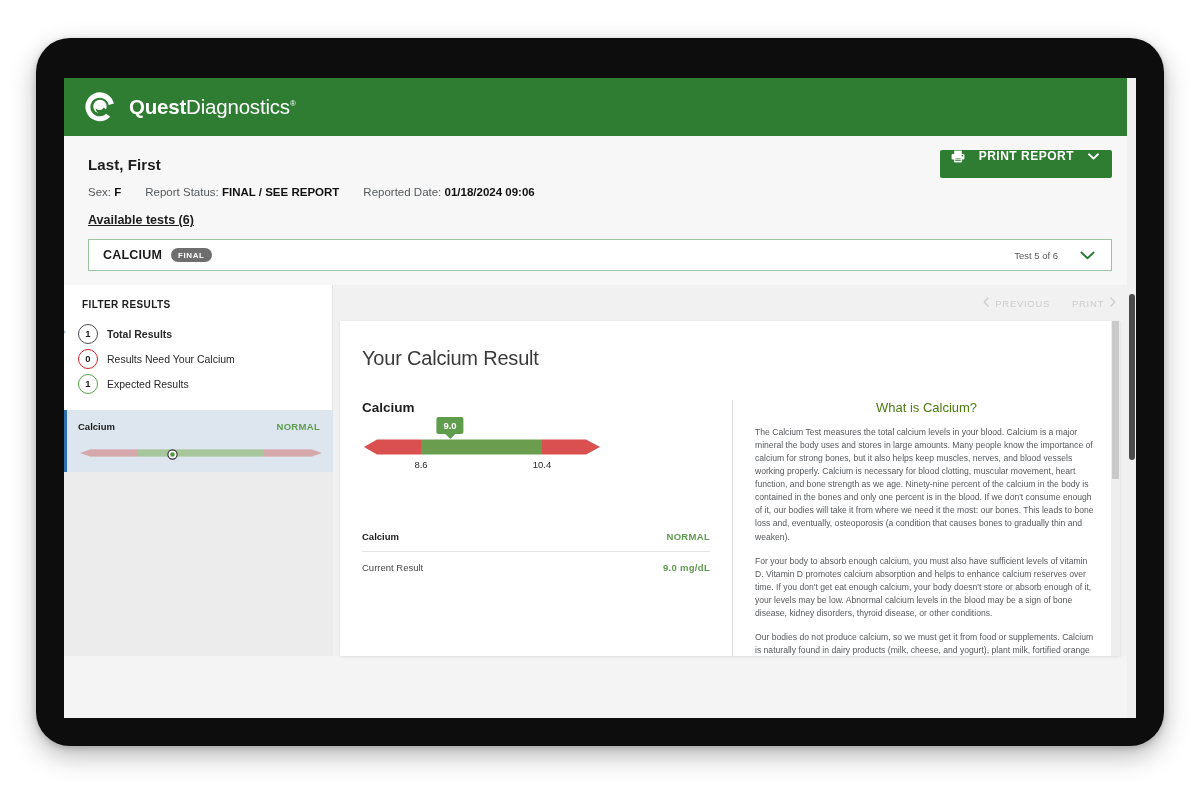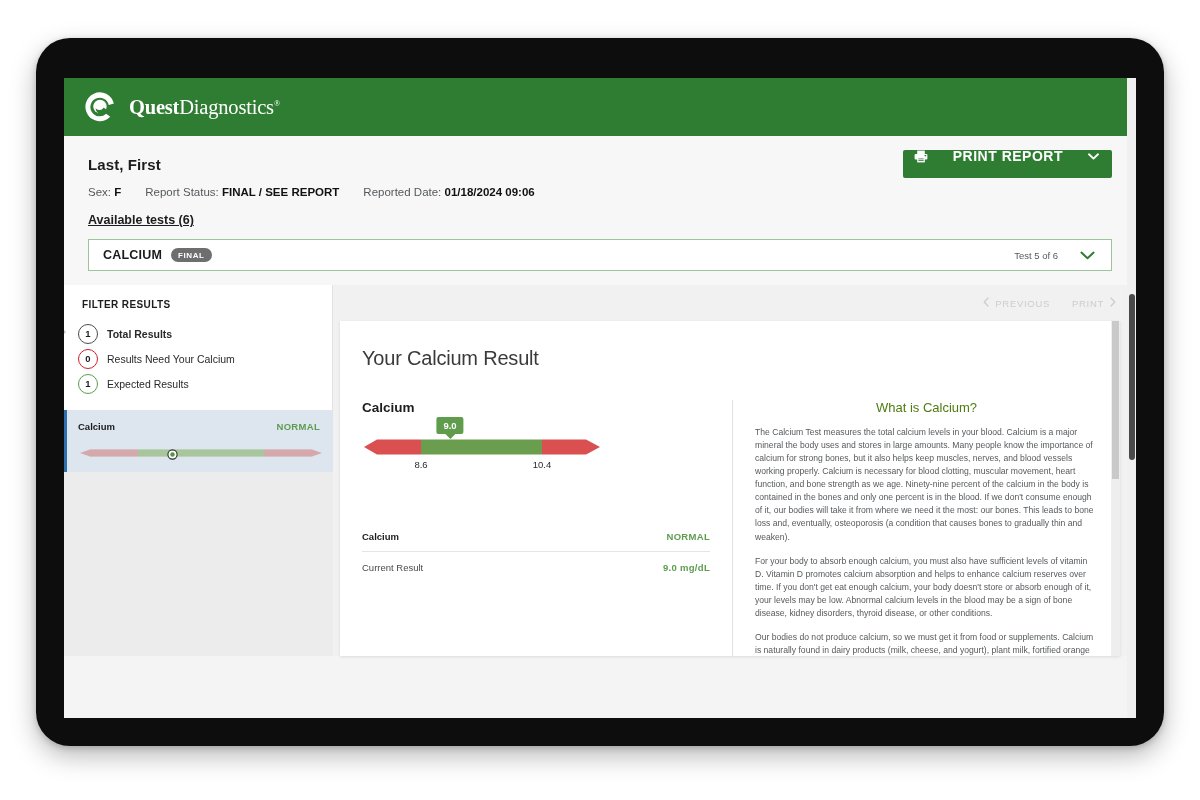--- a/index.html
+++ b/index.html
@@ -27,21 +27,20 @@
     overflow: hidden;
   }
 
   
   #brandbar {
     height: 58px;
     background: #2f7d32;
     display: flex;
     align-items: center;
     padding-left: 21px;
-    font-family: Liberation Serif, serif;
   }
   #logo-mark { width: 33px; height: 33px; flex: 0 0 33px; }
   #wordmark {
     margin-left: 11px;
     font-size: 20.5px;
     letter-spacing: -0.2px;
     color: #ffffff;
     white-space: nowrap;
   }
   #wordmark .q { font-weight: 700; }
@@ -71,22 +70,22 @@
   }
 
   #print-report {
     position: absolute; right: 24px; top: 14px;
     background: #2f7d32;
     color: #fff;
     border: none;
     height: 28px;
     padding: 0 13px 16px 11px;
     border-radius: 2px;
-    font-size: 14px; font-weight: 700; letter-spacing: 0.5px;
-    display: flex; align-items: center; gap: 25px;
+    font-size: 12px; font-weight: 700; letter-spacing: 0.5px;
+    display: flex; align-items: center; gap: 14px;
     cursor: pointer;
     font-family: "Liberation Sans", sans-serif;
   }
   #print-report svg { display:block; }
 
   
   #test-bar-wrap { background:#f7f7f7; padding: 12px 24px 14px 24px; }
   #test-bar {
     background: #ffffff;
     border: 1px solid #9ec49f;

